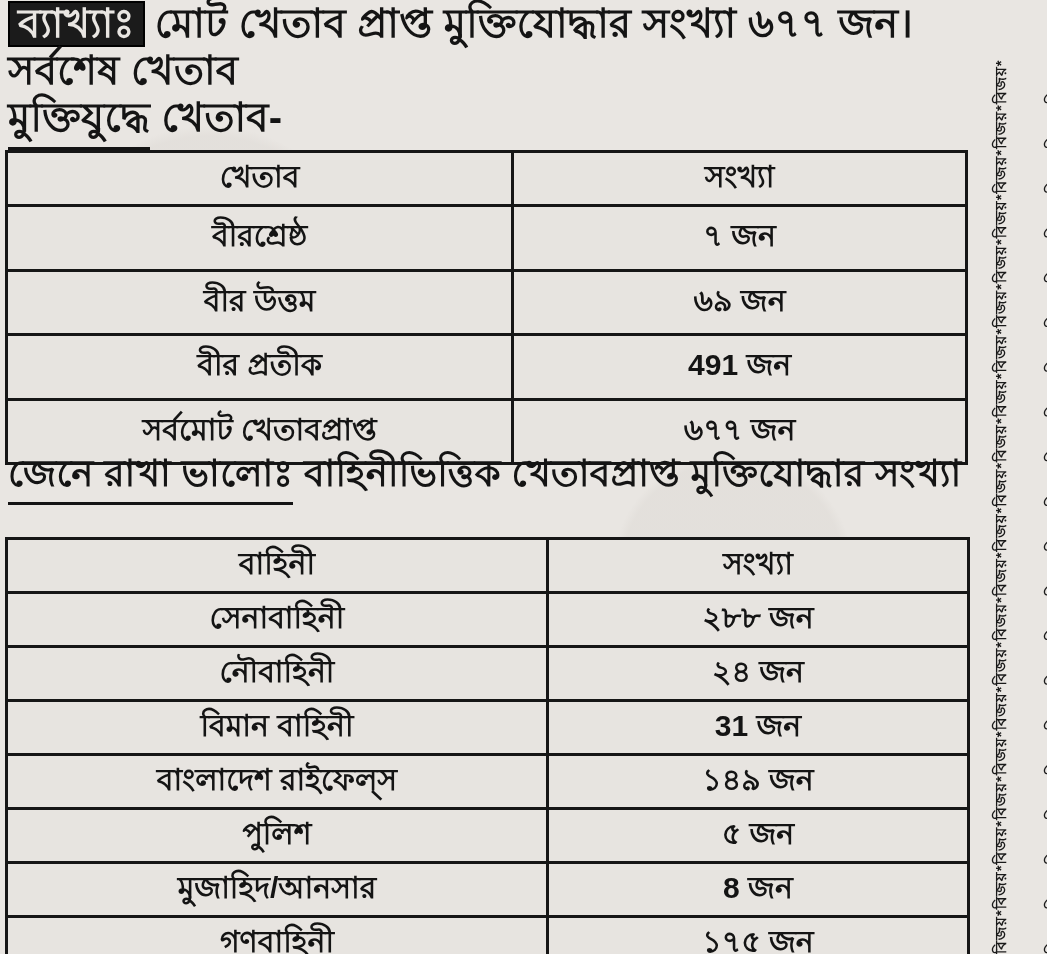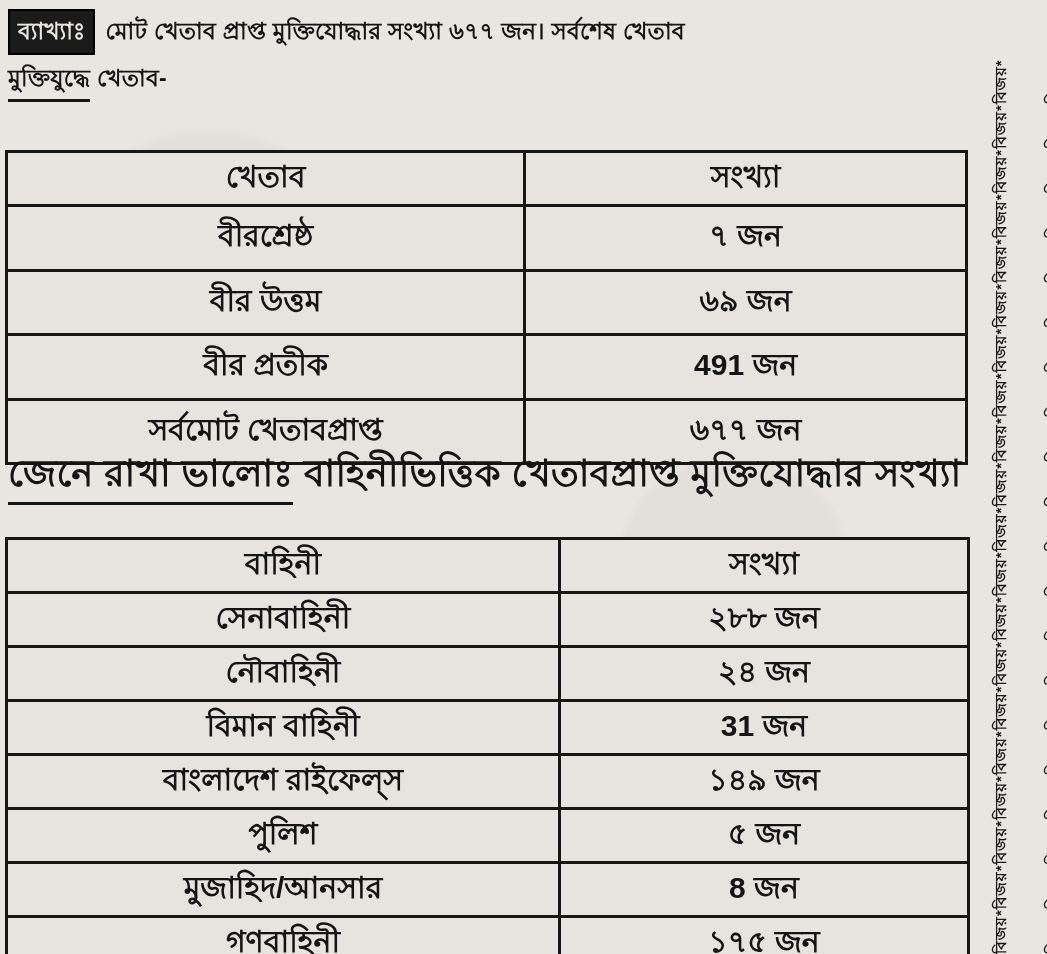--- a/index.html
+++ b/index.html
@@ -10,43 +10,43 @@
     background-image:
       radial-gradient(circle at 20% 30%, rgba(120,110,100,0.05) 0 14%, transparent 15%),
       radial-gradient(circle at 70% 60%, rgba(120,110,100,0.05) 0 12%, transparent 13%),
       radial-gradient(circle at 45% 85%, rgba(120,110,100,0.04) 0 10%, transparent 11%);
     overflow:hidden;
     font-family:"Liberation Sans","DejaVu Sans",sans-serif;
     color:#141414;
     font-weight:bold;
   }
   .intro{
-    position:absolute;left:8px;top:8px;width:978px;
-    font-size:23px;line-height:47px;letter-spacing:0.3px;
+    position:absolute;left:8px;top:0;width:978px;
+    font-size:40px;line-height:47px;letter-spacing:0.3px;
   }
   .badge{
     display:inline-block;
     background:#1b1b1b;color:#e9e6e2;
     padding:0 8px 2px 8px;margin-right:10px;
     border:2px solid #000;
     line-height:40px;
   }
   .caption-line{display:block;}
   .u{border-bottom:3px solid #141414;padding-bottom:8px;}
   table{
     position:absolute;left:5px;
     border-collapse:collapse;
     table-layout:fixed;
     background:#e7e4e0;
   }
   table,th,td{border:3px solid #161616;}
   th,td{
     text-align:center;vertical-align:middle;
     font-size:30px;font-weight:bold;color:#141414;
-    padding:0 8px;overflow:hidden;white-space:nowrap;
+    padding:0 2px;overflow:hidden;white-space:nowrap;
   }
   .tbl1{top:150px;width:963px;height:315px;}
   .tbl1 th:first-child,.tbl1 td:first-child{width:52%;}
   .tbl2{top:537px;width:965px;height:403px;}
   .tbl2 th:first-child,.tbl2 td:first-child{width:55.5%;}
   .note-heading{
     position:absolute;left:8px;top:451px;width:978px;
     font-size:37px;line-height:46px;letter-spacing:0.3px;white-space:nowrap;
   }
   .vstrip{

